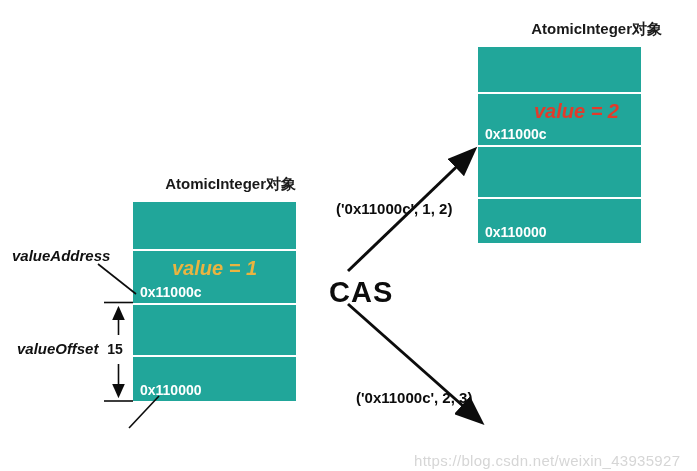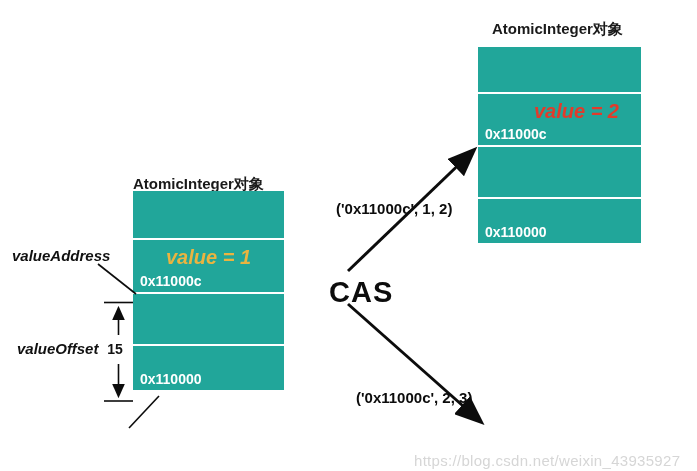--- a/index.html
+++ b/index.html
@@ -2,25 +2,25 @@
 <html><head>
 <meta charset="utf-8">
 <style>
   html,body{margin:0;padding:0;background:#ffffff;}
   .stage{
     position:relative;width:697px;height:471px;background:#ffffff;overflow:hidden;
     font-family:"Liberation Sans","DejaVu Sans",sans-serif;color:#1a1a1a;
   }
   .abs{position:absolute;}
   .obj-title{
-    font-size:15px;font-weight:bold;color:#1a1a1a;text-align:left;white-space:nowrap;
+    font-size:15px;font-weight:bold;color:#1a1a1a;text-align:right;white-space:nowrap;
   }
   .mem{display:flex;flex-direction:column;row-gap:2px;}
   .sec{background:#21a69a;position:relative;width:100%;}
-  .mem-left{left:133px;top:191px;width:151px;}
+  .mem-left{left:133px;top:202px;width:163px;}
   .mem-left .s1{height:47px}
   .mem-left .s2{height:52px}
   .mem-left .s3{height:50px}
   .mem-left .s4{height:44px}
   .mem-right{left:478px;top:47px;width:163px;}
   .mem-right .s1{height:45px}
   .mem-right .s2{height:51px}
   .mem-right .s3{height:50px}
   .mem-right .s4{height:44px}
   .val{

